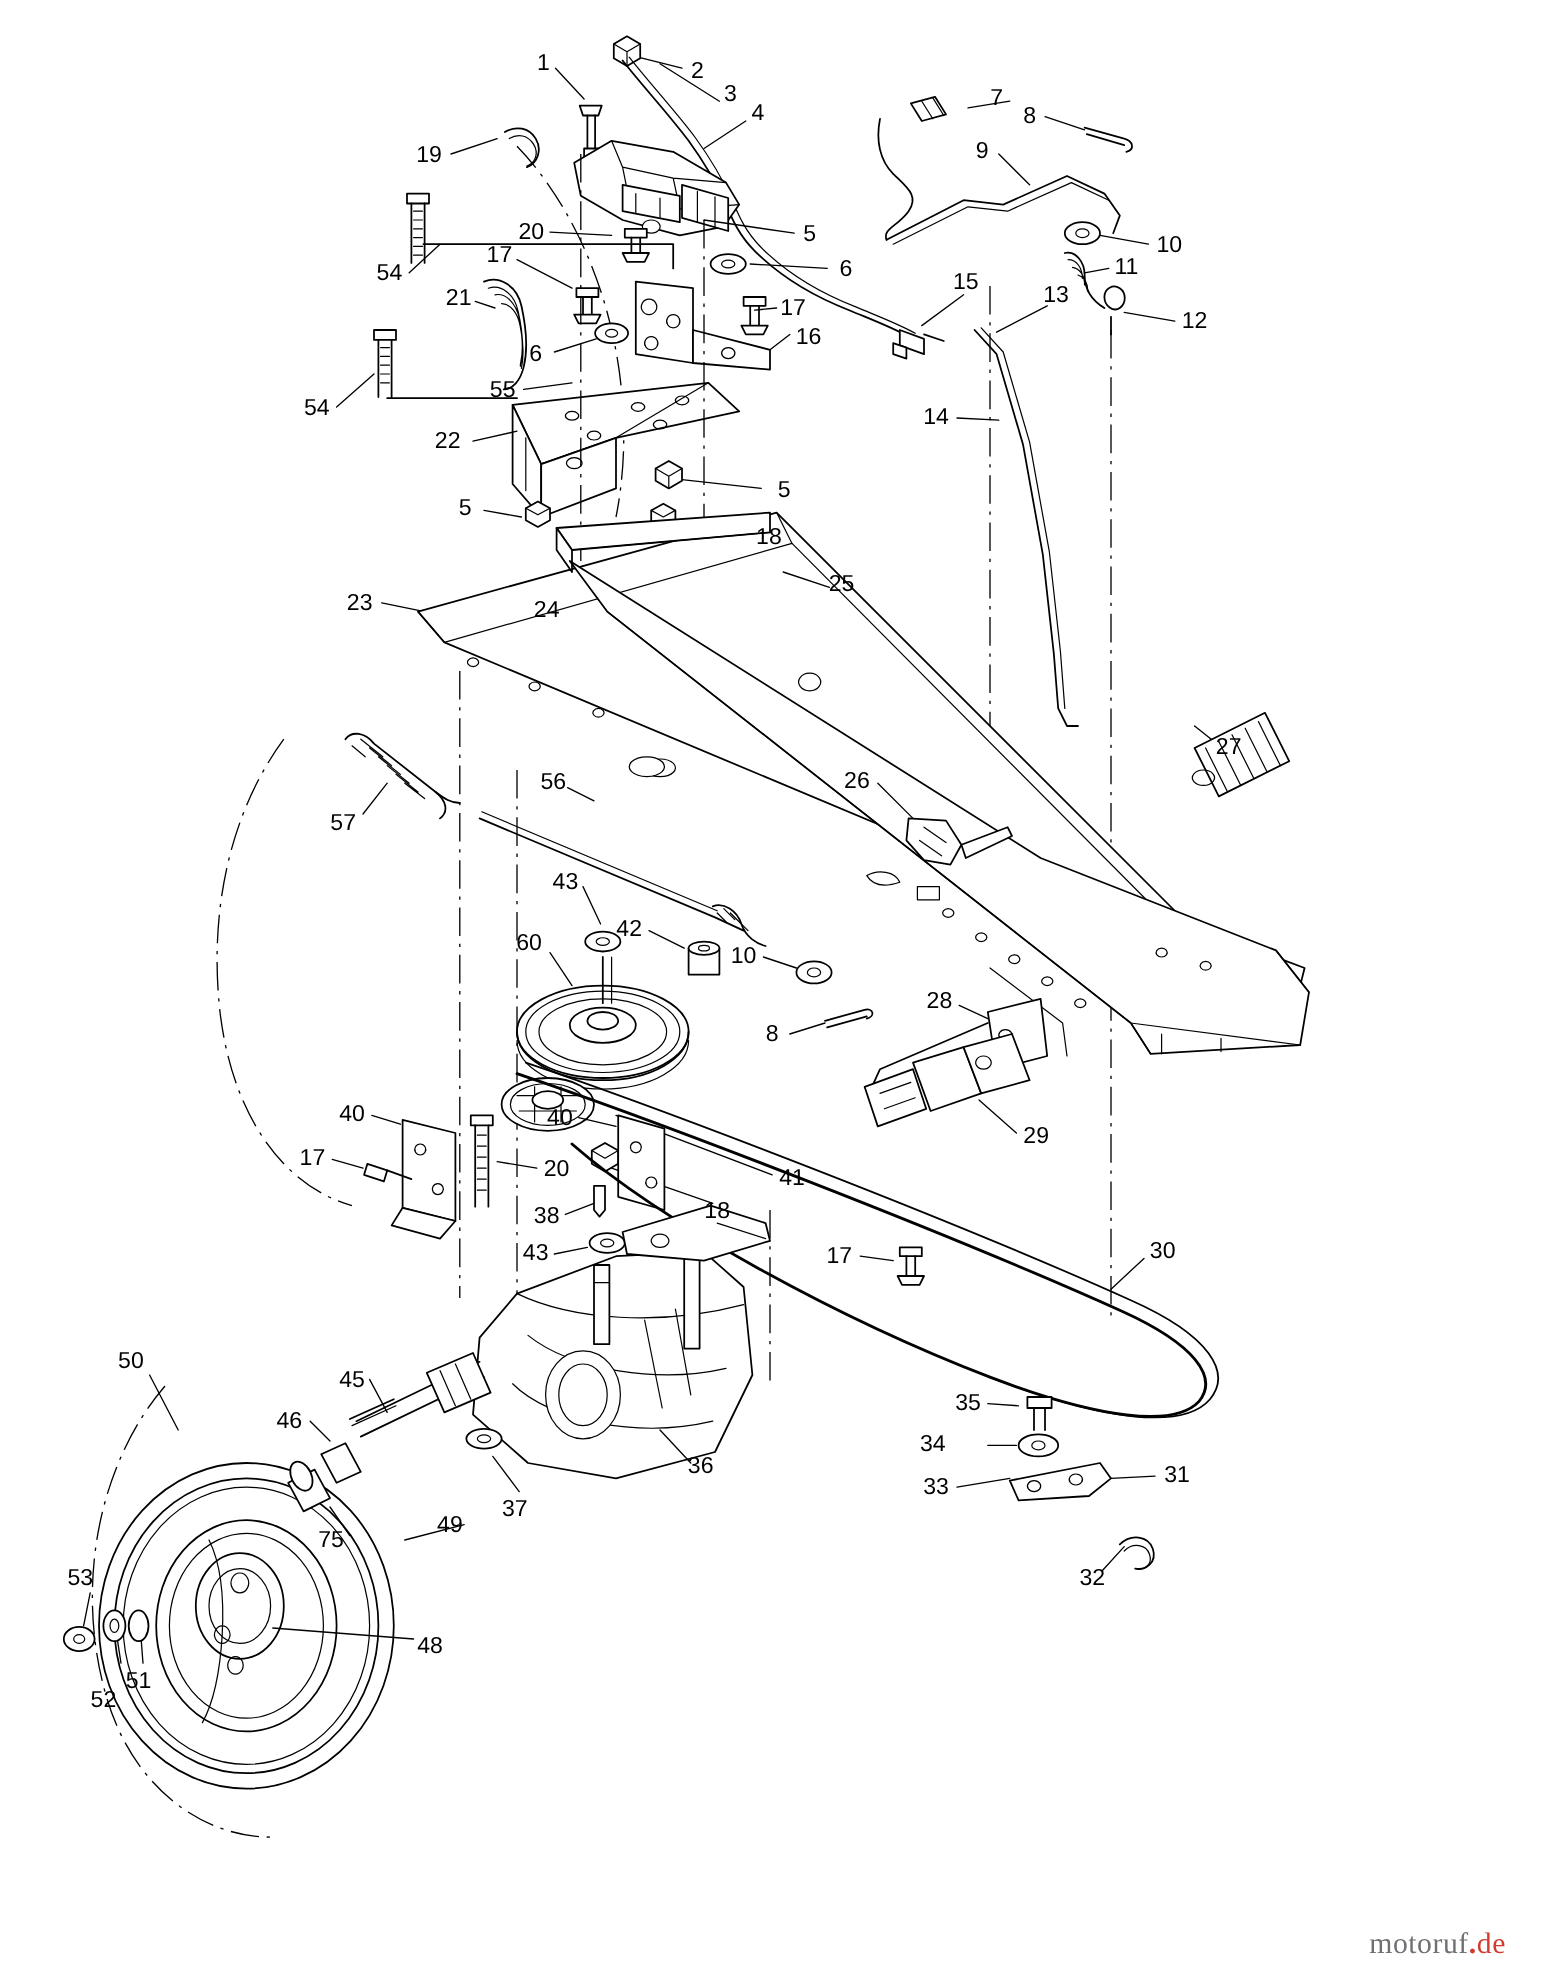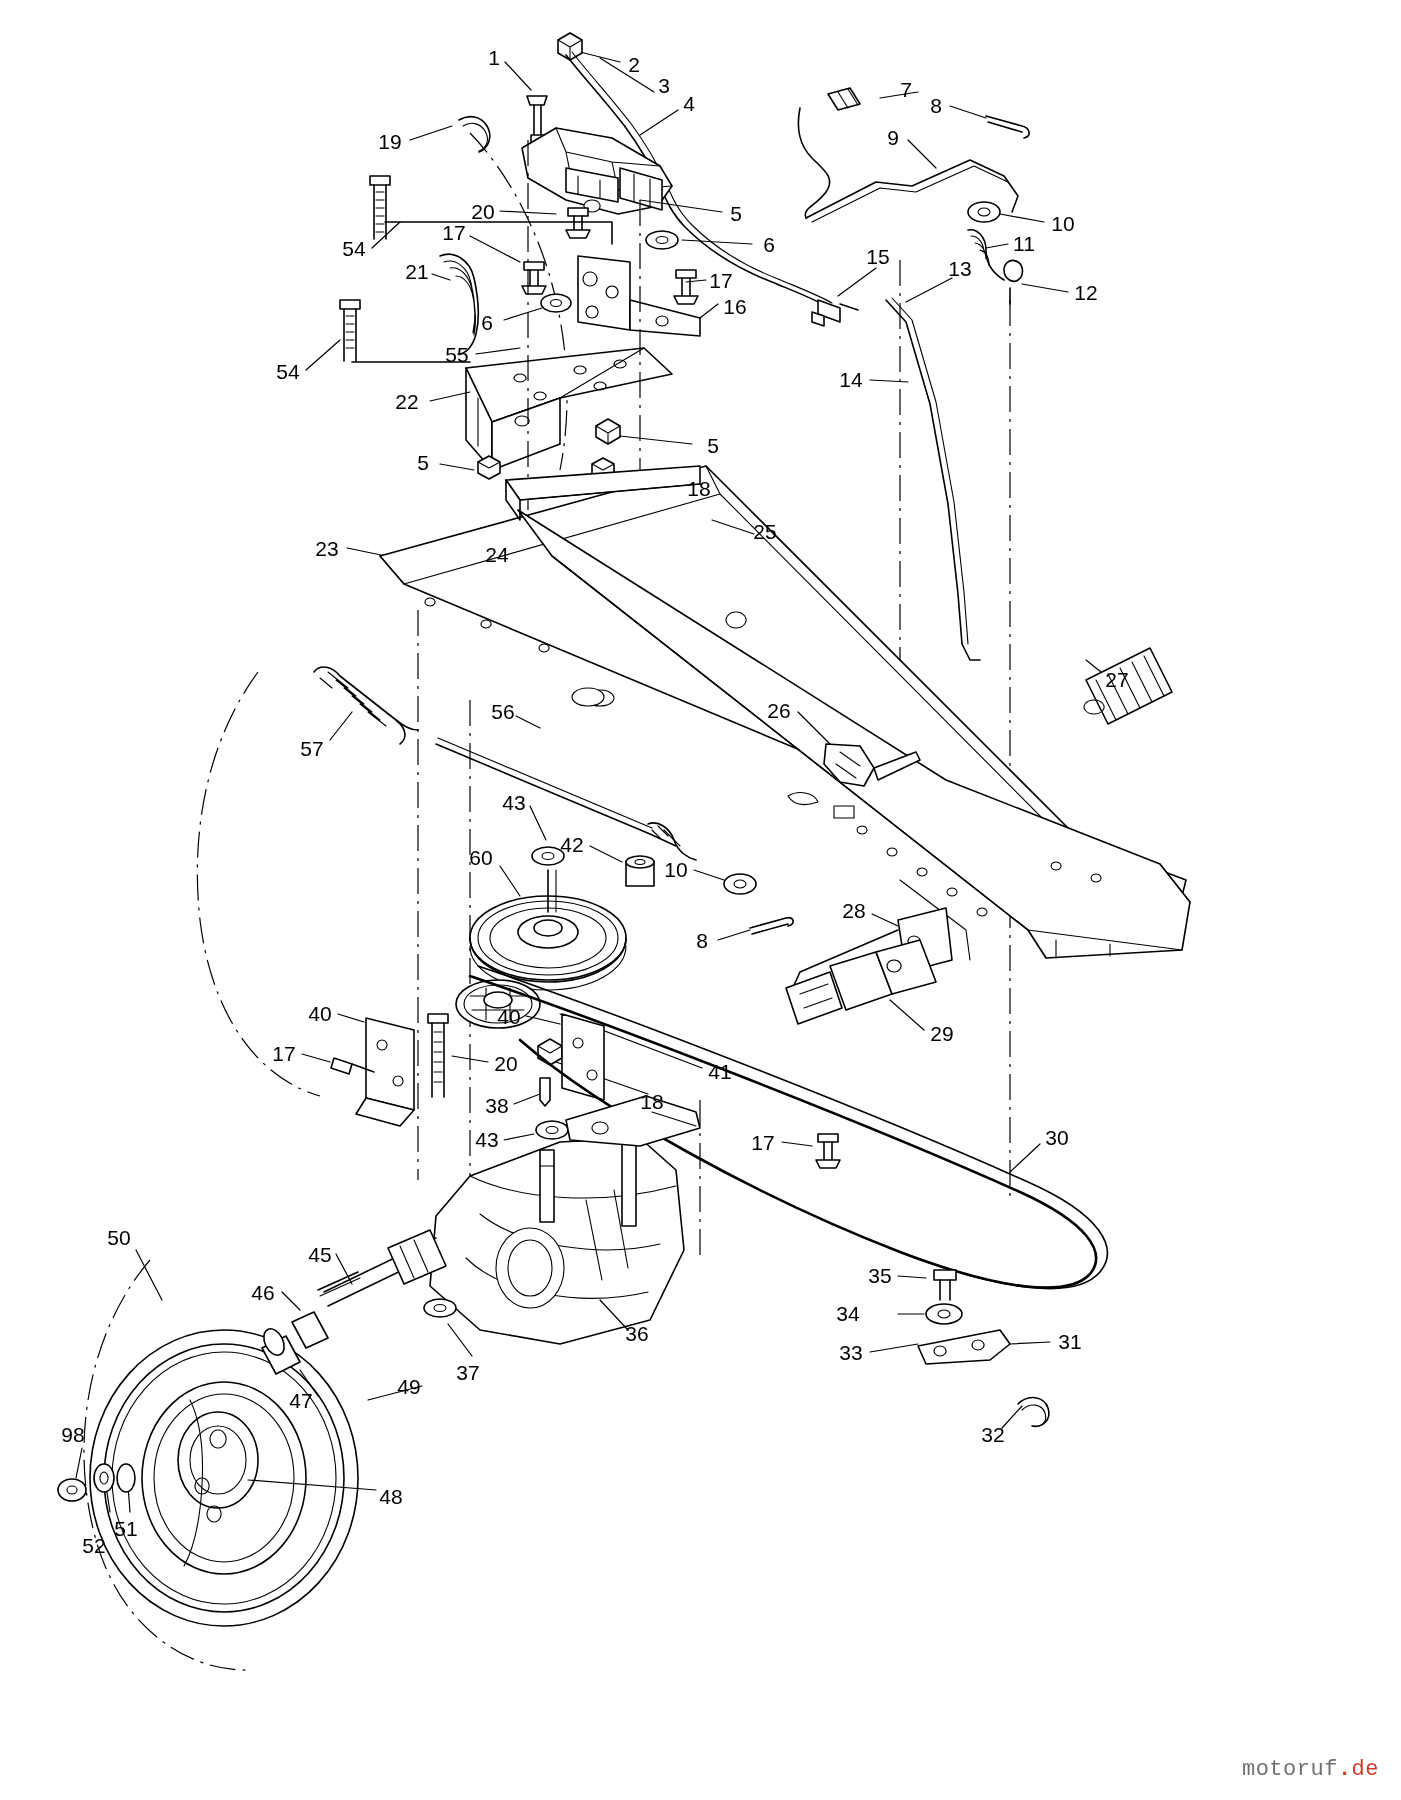--- a/index.html
+++ b/index.html
@@ -28,24 +28,24 @@
     position: absolute;
     font-family: "Liberation Sans", sans-serif;
     font-size: 21px;
     color: #000000;
     line-height: 1;
     white-space: nowrap;
     transform: translate(-50%, -50%);
   }
   #watermark {
     position: absolute;
-    right: 22px;
+    right: 32px;
     bottom: 18px;
-    font-family: Liberation Mono, monospace;
-    font-size: 22px;
+    font-family: Liberation Serif, serif;
+    font-size: 27px;
     letter-spacing: 0.5px;
     color: #8d8d91;
     white-space: nowrap;
   }
   #watermark .mark-main {
     color: #6f7073;
     font-weight: normal;
   }
   #watermark .mark-dot {
     color: #d23c2e;
@@ -472,24 +472,24 @@
       <div class="callout" style="left: 1057px; top: 1137px;">30</div>
       <div class="callout" style="left: 320px; top: 1254px;">45</div>
       <div class="callout" style="left: 119px; top: 1237px;">50</div>
       <div class="callout" style="left: 880px; top: 1275px;">35</div>
       <div class="callout" style="left: 263px; top: 1292px;">46</div>
       <div class="callout" style="left: 848px; top: 1313px;">34</div>
       <div class="callout" style="left: 637px; top: 1333px;">36</div>
       <div class="callout" style="left: 851px; top: 1352px;">33</div>
       <div class="callout" style="left: 1070px; top: 1341px;">31</div>
       <div class="callout" style="left: 452px; top: 1372px; margin-left: 16px;">37</div>
-      <div class="callout" style="left: 301px; top: 1400px;">47</div>
+      <div class="callout" style="left: 301px; top: 1400px;">75</div>
       <div class="callout" style="left: 409px; top: 1386px;">49</div>
       <div class="callout" style="left: 993px; top: 1434px;">32</div>
-      <div class="callout" style="left: 73px; top: 1434px;">98</div>
+      <div class="callout" style="left: 73px; top: 1434px;">53</div>
       <div class="callout" style="left: 391px; top: 1496px;">48</div>
       <div class="callout" style="left: 126px; top: 1528px;">51</div>
       <div class="callout" style="left: 94px; top: 1545px;">52</div>
     </div>
 
   <div id="watermark">
     <span class="mark-main">motoruf</span><span class="mark-dot">.</span><span class="mark-tld">de</span>
   </div>
 
 </div>

